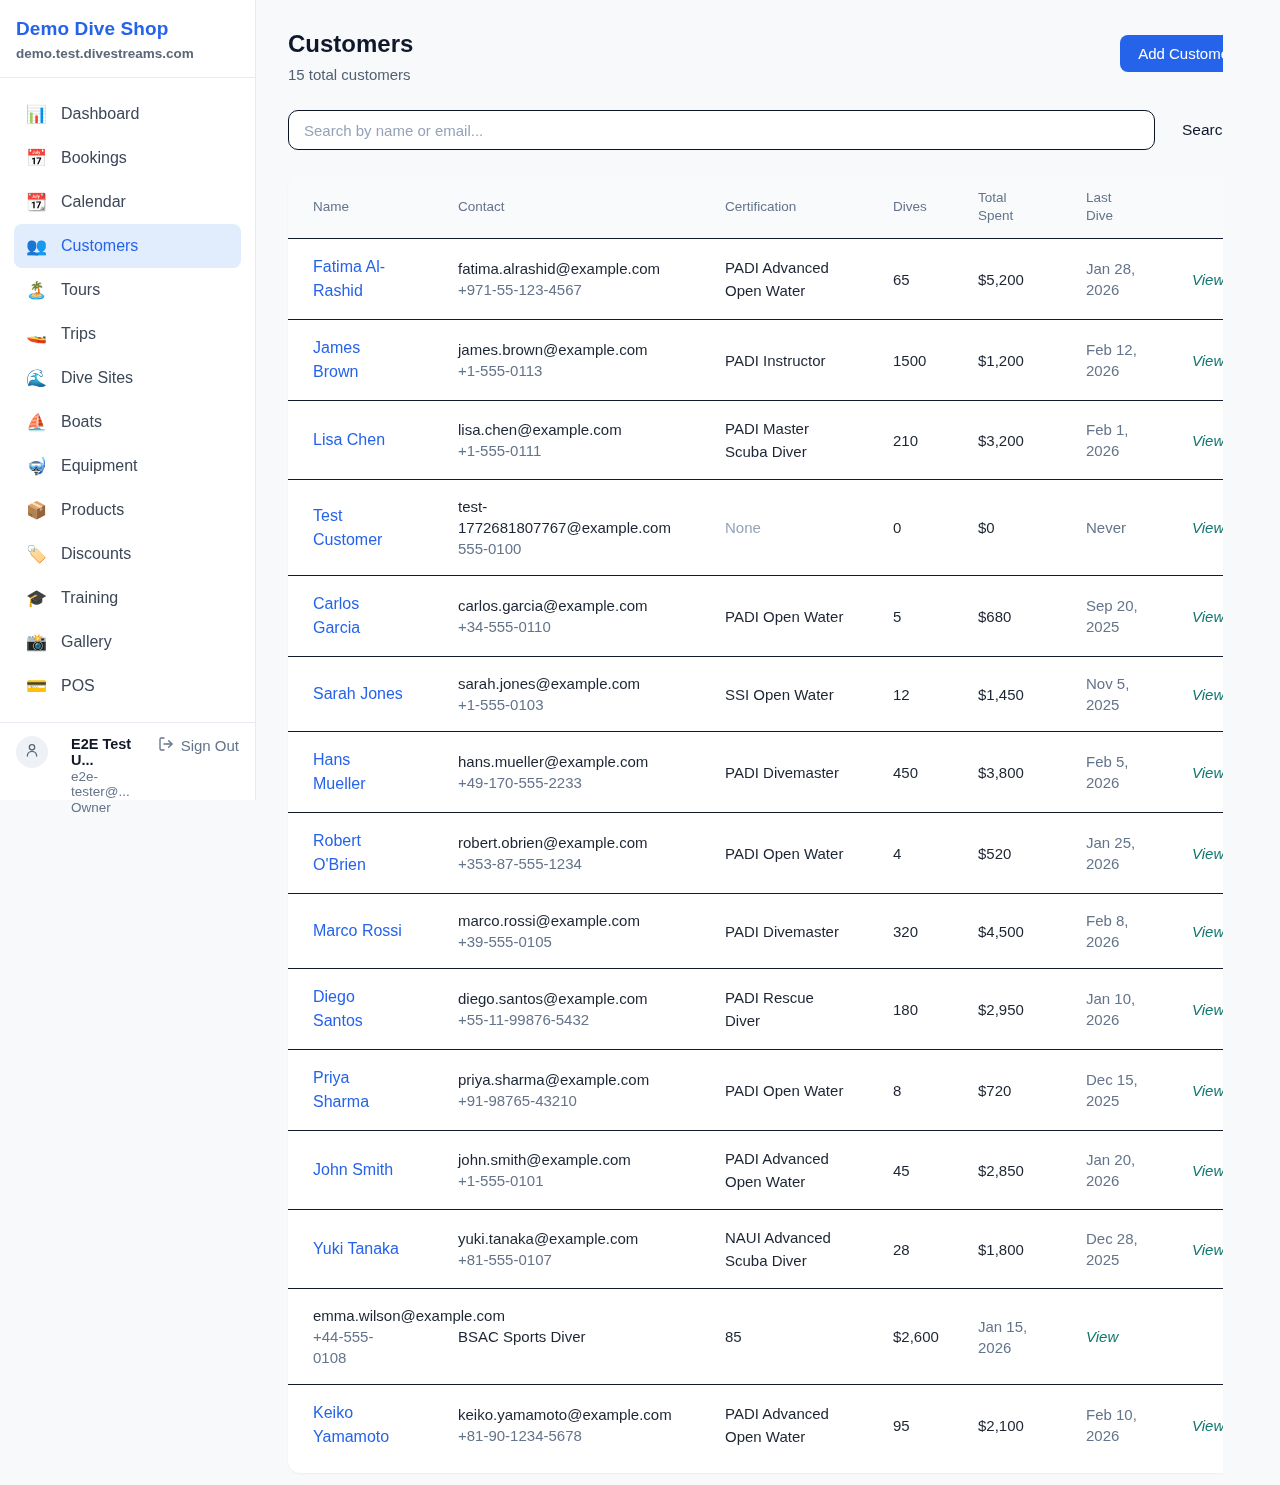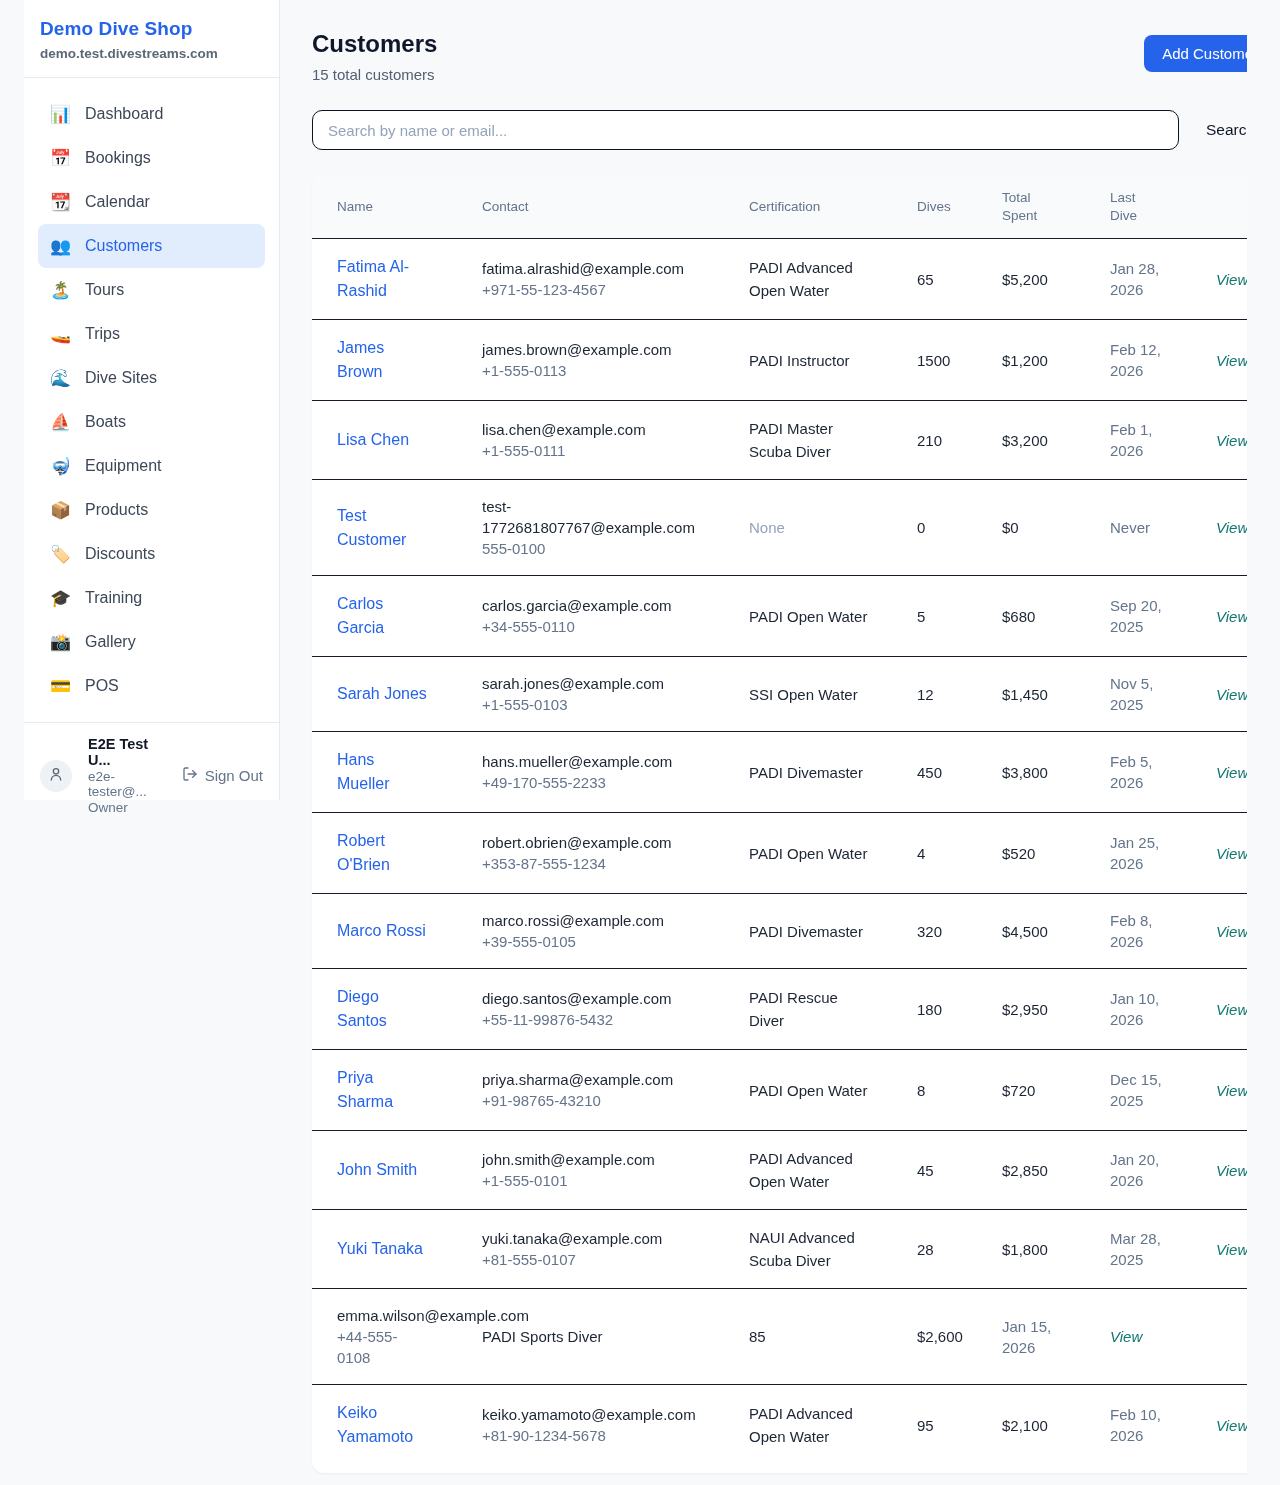--- a/index.html
+++ b/index.html
@@ -2,21 +2,21 @@
 <html><head>
 <meta charset="utf-8">
 <style>
   * { box-sizing: border-box; margin: 0; padding: 0; }
   html, body { width: 1280px; }
   body {
     font-family: "Liberation Sans", sans-serif;
     background: #f8f9fb;
     color: #16202e;
   }
-  .app { position: relative; width: 1223px; height: 1485px; overflow: hidden; margin-left: 24px; }
+  .app { position: relative; width: 1223px; height: 1485px; overflow: hidden; }
 
   
   .sidebar {
     position: absolute; left: 0; top: 0; width: 256px; height: 800px;
     background: #ffffff;
     border-right: 1px solid #e7eaf0;
     display: flex; flex-direction: column;
   }
   .sb-head { padding: 18px 16px 16px 16px; border-bottom: 1px solid #e7eaf0; }
   .sb-title { color: #2563eb; font-size: 19px; font-weight: 700; letter-spacing: .1px; }
@@ -24,21 +24,21 @@
   .sb-nav { padding: 14px 14px; flex: 1 1 auto; }
   .nav-item {
     height: 44px; display: flex; align-items: center; gap: 13px;
     padding: 0 12px; border-radius: 8px; cursor: pointer;
     color: #3c4757; font-size: 16px;
   }
   .nav-item.active { background: #e1ecfd; color: #2563eb; font-weight: 500; }
   .nav-icon { width: 22px; font-size: 17px; line-height: 1; text-align: center; }
   .sb-user {
     border-top: 1px solid #e7eaf0; padding: 13px 16px;
-    display: flex; align-items: center; gap: 16px;
+    display: flex; align-items: flex-start; gap: 23px;
   }
   .avatar {
     width: 32px; height: 32px; border-radius: 50%; background: #eef1f5;
     color: #5b6878; display: flex; align-items: center; justify-content: center; flex: 0 0 32px;
   }
   .user-info { min-width: 0; }
   .user-name { font-size: 14.5px; font-weight: 700; color: #111827; }
   .user-email, .user-role { font-size: 13.5px; color: #64748b; margin-top: 1px; }
   .signout {
     margin-left: auto; display: flex; align-items: center; gap: 7px;
@@ -392,30 +392,30 @@
 
   <div class="grid trow">
     <div class="cell c-name"><a class="name-link">Yuki Tanaka</a></div>
     <div class="cell c-contact">
       <div class="email">yuki.tanaka@example.com</div>
       <div class="phone">+81-555-0107</div>
     </div>
     <div class="cell c-cert">NAUI Advanced Scuba Diver</div>
     <div class="cell c-dives">28</div>
     <div class="cell c-total">$1,800</div>
-    <div class="cell c-last">Mar 28, 2025</div>
+    <div class="cell c-last">Dec 28, 2025</div>
     <div class="cell c-view"><a class="view-link">View</a></div>
   </div>
 
   <div class="grid trow">
     <div class="cell c-contact">
       <div class="email">emma.wilson@example.com</div>
       <div class="phone">+44-555-0108</div>
     </div>
-    <div class="cell c-cert">PADI Sports Diver</div>
+    <div class="cell c-cert">BSAC Sports Diver</div>
     <div class="cell c-dives">85</div>
     <div class="cell c-total">$2,600</div>
     <div class="cell c-last">Jan 15, 2026</div>
     <div class="cell c-view"><a class="view-link">View</a></div>
   </div>
 
   <div class="grid trow">
     <div class="cell c-name"><a class="name-link">Keiko Yamamoto</a></div>
     <div class="cell c-contact">
       <div class="email">keiko.yamamoto@example.com</div>

